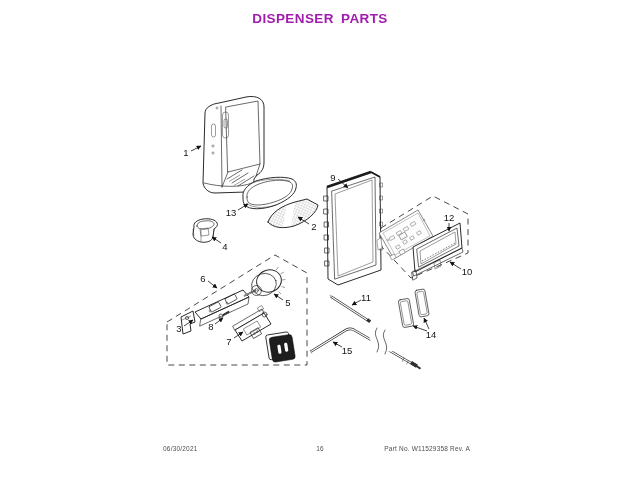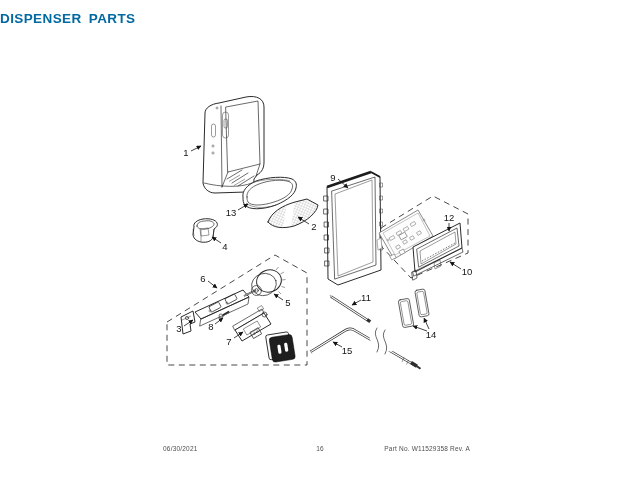--- a/index.html
+++ b/index.html
@@ -2,21 +2,21 @@
 <html><head>
 <meta charset="utf-8">
 <style>
   html,body{margin:0;padding:0;background:#e8e8e8;}
   .page{
     position:relative;width:640px;height:480px;background:#ffffff;
     font-family:"Liberation Sans",sans-serif;overflow:hidden;margin:0 auto;
   }
   .title{
     position:absolute;top:11px;left:0;width:100%;margin:0;
-    font-size:13.5px;font-weight:bold;color:#0369a1;
+    text-align:center;font-size:13.5px;font-weight:bold;color:#a21caf;
     letter-spacing:.4px;word-spacing:3px;
   }
   .diagram-svg{position:absolute;left:0;top:0;}
   .footer-text{
     position:absolute;top:445px;font-size:6.5px;color:#4f4f4f;
     letter-spacing:.2px;white-space:nowrap;
   }
   .f-date{left:163px;}
   .f-page{left:0;width:640px;text-align:center;}
   .f-part{right:170px;}

